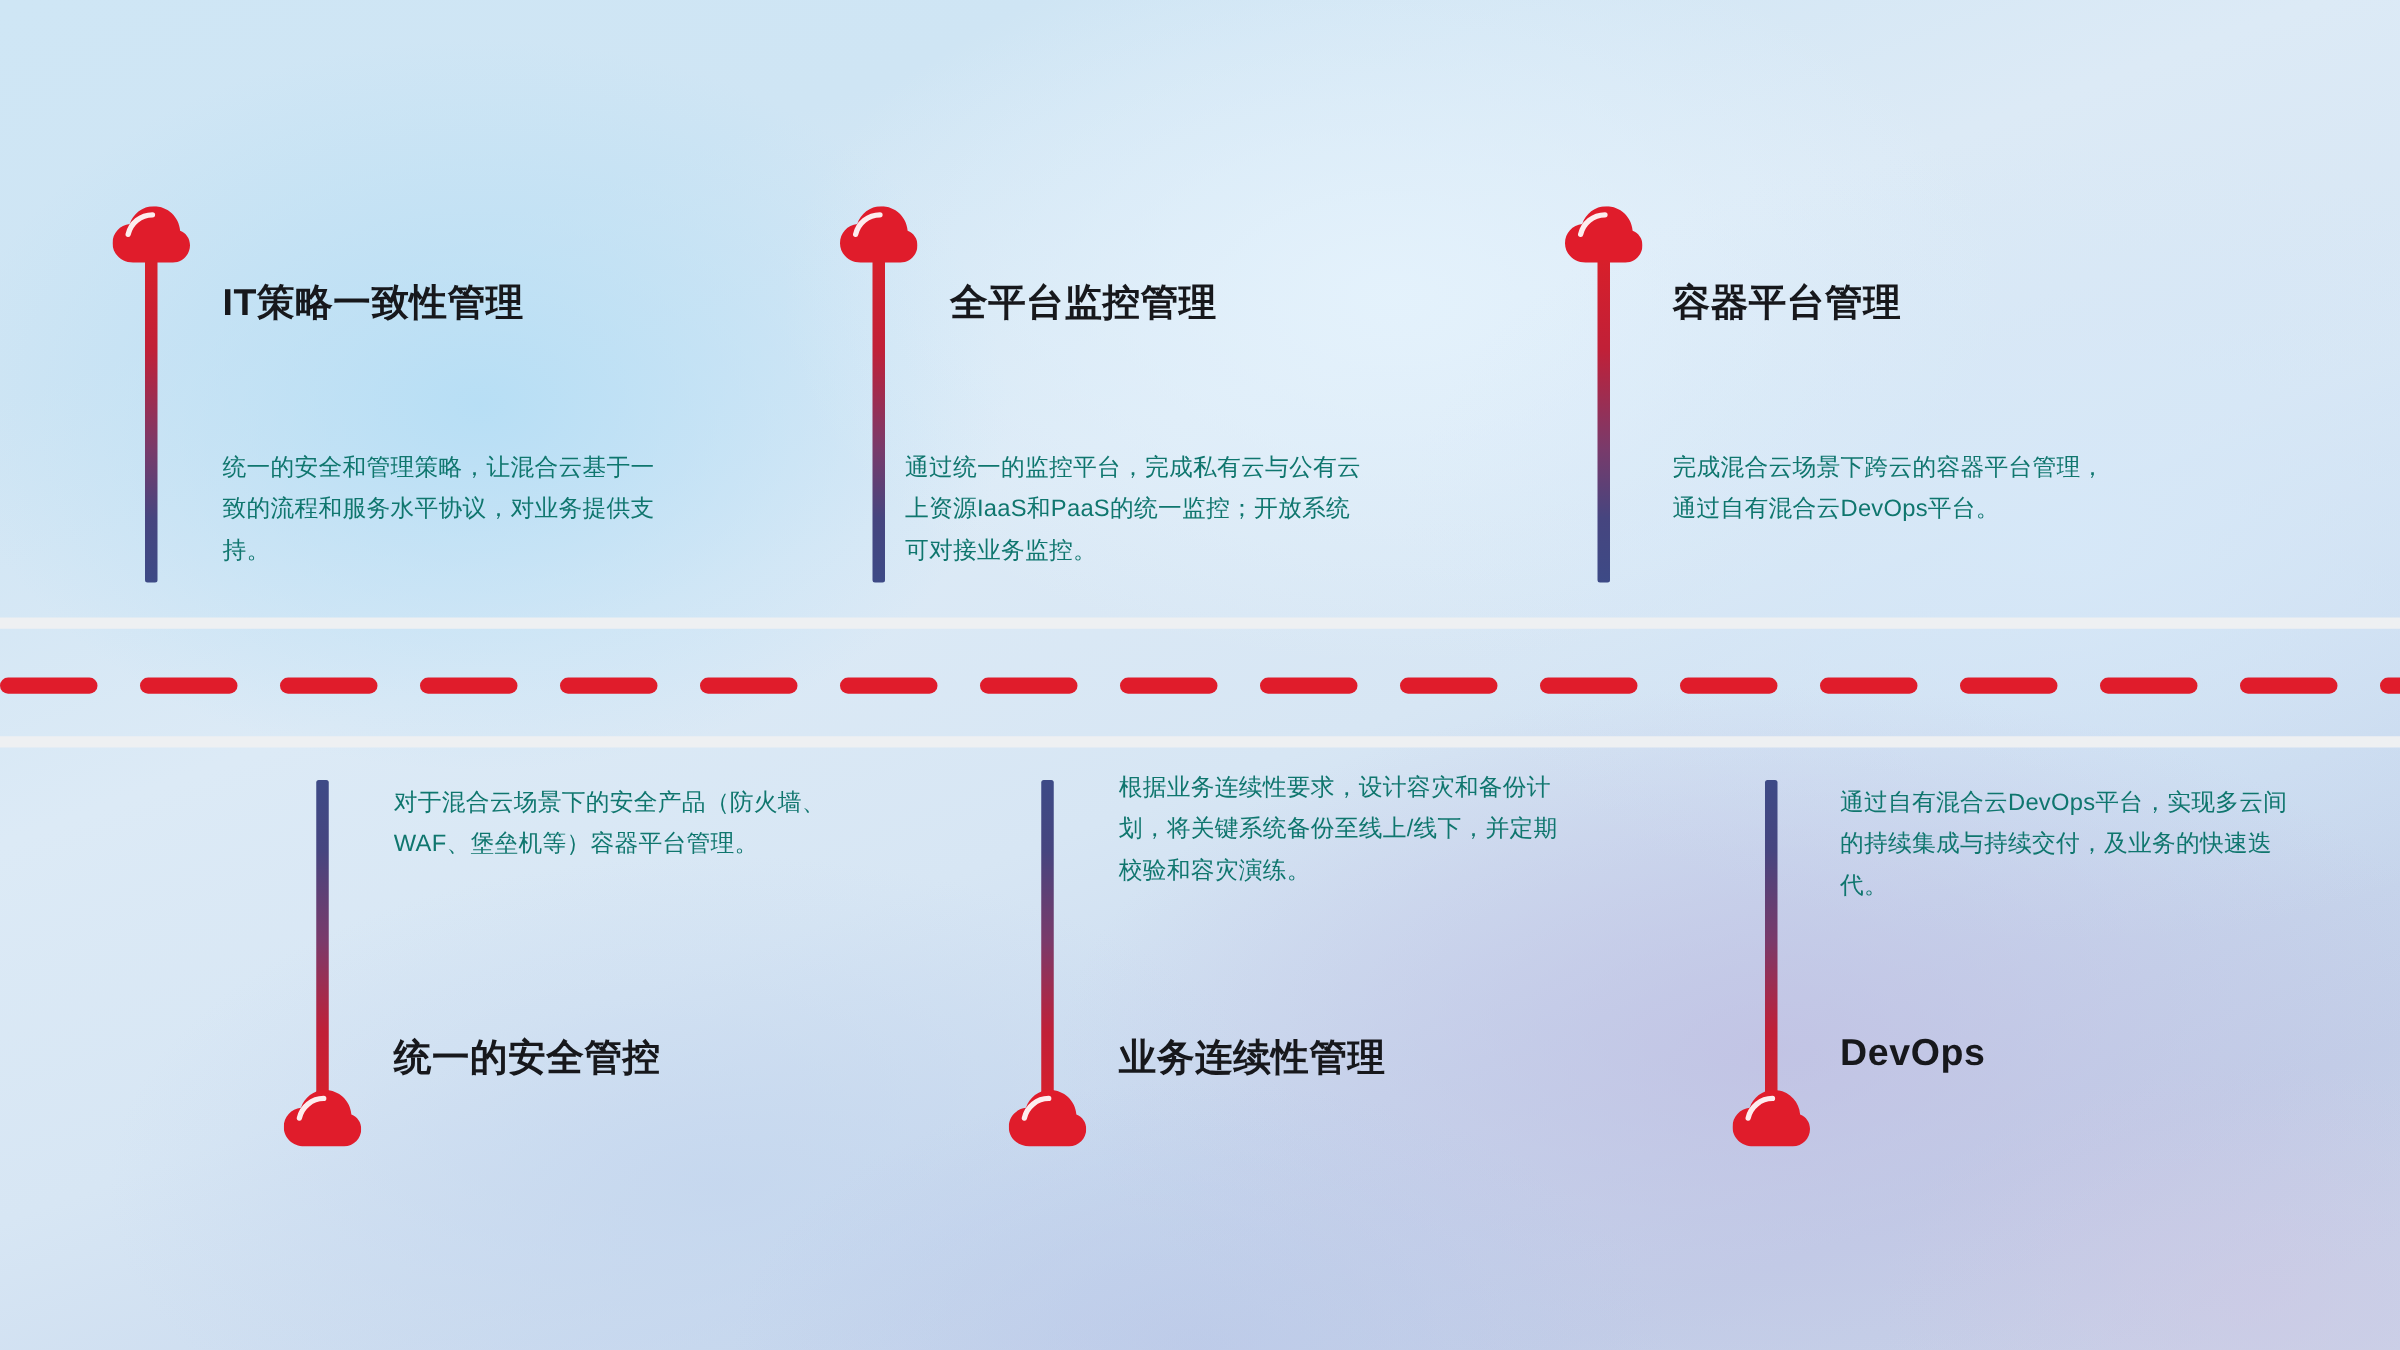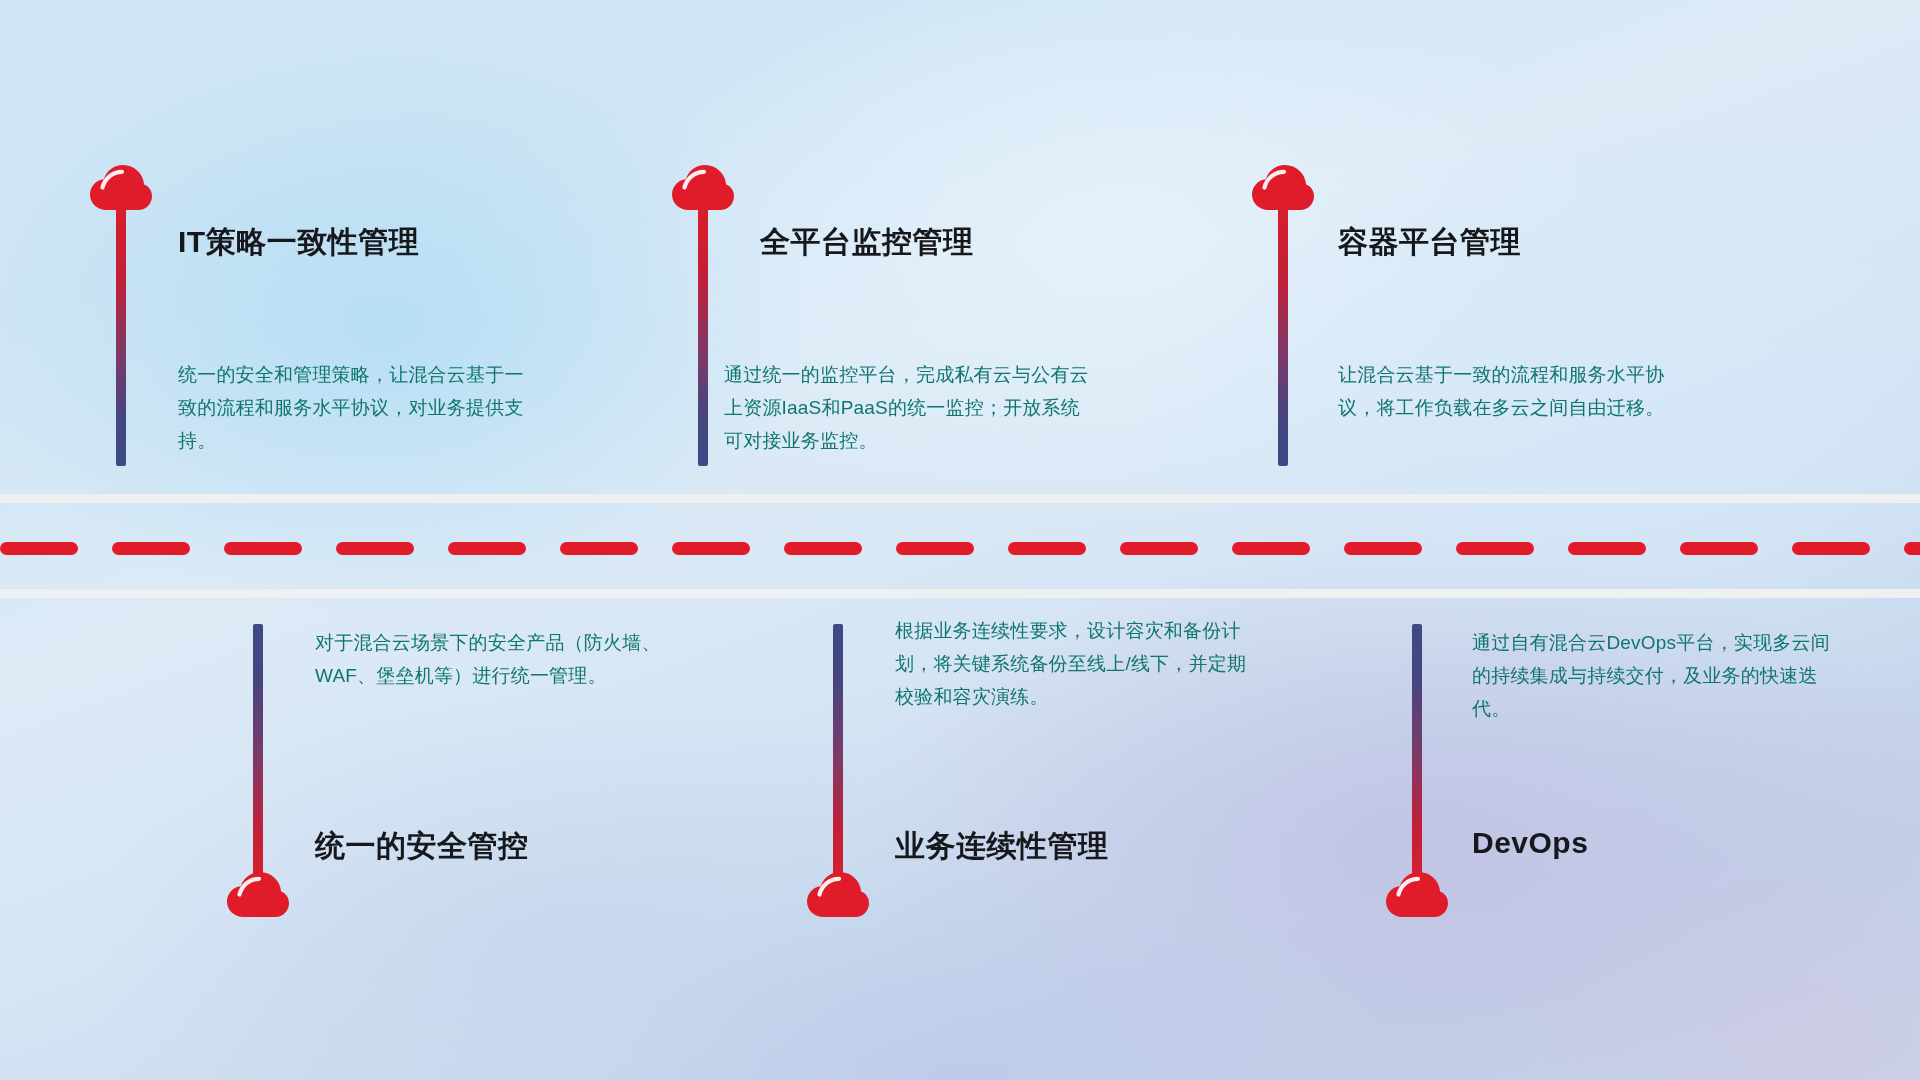--- a/index.html
+++ b/index.html
@@ -129,21 +129,21 @@
 
   <div class="col" style="left:0;">
     <div class="cloud" style="left:1252px; top:165px;">
       <svg viewBox="0 0 62 46" width="62" height="46" aria-hidden="true">
         <path d="M16.5 45 C7 45 0 38 0 29.5 C0 21.5 6 15 13.8 14.2 C16.4 6 24 0 33 0 C44.2 0 53.3 8.6 54.1 19.5 C58.9 21.3 62 25.8 62 31.2 C62 38.8 55.9 45 48.3 45 Z" fill="#e01c2b"></path>
         <path d="M12.5 22.5 C14.5 13.5 22.5 6.8 32 6.8" stroke="#ffffff" stroke-width="4.2" stroke-linecap="round" fill="none" opacity="0.92"></path>
       </svg>
     </div>
     <div class="stem stem-down" style="left:1278px; top:208px; height:258px;"></div>
     <div class="title" style="position:absolute; left:1338px; top:222px;">容器平台管理</div>
-    <div class="body" style="position:absolute; left:1338px; top:358px;">让混合云基于一致的流程和服务水平协议，将工作负载在多云之间自由迁移。</div>
+    <div class="body" style="position:absolute; left:1338px; top:358px;">完成混合云场景下跨云的容器平台管理，通过自有混合云DevOps平台。</div>
   </div>
 </div>
 
 <div class="divider divider-line-top"></div>
 <div class="dash-row" id="dashRow">
     <div class="dash"></div>
     <div class="dash"></div>
     <div class="dash"></div>
     <div class="dash"></div>
     <div class="dash"></div>
@@ -160,21 +160,21 @@
     <div class="dash"></div>
     <div class="dash"></div>
     <div class="dash"></div>
   </div>
 <div class="divider divider-line-bottom"></div>
 
 <div class="row row-bottom">
 
   <div class="col" style="left:0;">
     <div class="stem stem-up" style="left:253px; top:26px; height:258px;"></div>
-    <div class="body" style="position:absolute; left:315px; top:28px;">对于混合云场景下的安全产品（防火墙、WAF、堡垒机等）进行统一管理。</div>
+    <div class="body" style="position:absolute; left:315px; top:28px;">对于混合云场景下的安全产品（防火墙、WAF、堡垒机等）容器平台管理。</div>
     <div class="title" style="position:absolute; left:315px; top:228px;">统一的安全管控</div>
     <div class="cloud" style="left:227px; top:274px;">
       <svg viewBox="0 0 62 46" width="62" height="46" aria-hidden="true">
         <path d="M16.5 45 C7 45 0 38 0 29.5 C0 21.5 6 15 13.8 14.2 C16.4 6 24 0 33 0 C44.2 0 53.3 8.6 54.1 19.5 C58.9 21.3 62 25.8 62 31.2 C62 38.8 55.9 45 48.3 45 Z" fill="#e01c2b"></path>
         <path d="M12.5 22.5 C14.5 13.5 22.5 6.8 32 6.8" stroke="#ffffff" stroke-width="4.2" stroke-linecap="round" fill="none" opacity="0.92"></path>
       </svg>
     </div>
   </div>
 
   <div class="col" style="left:0;">

